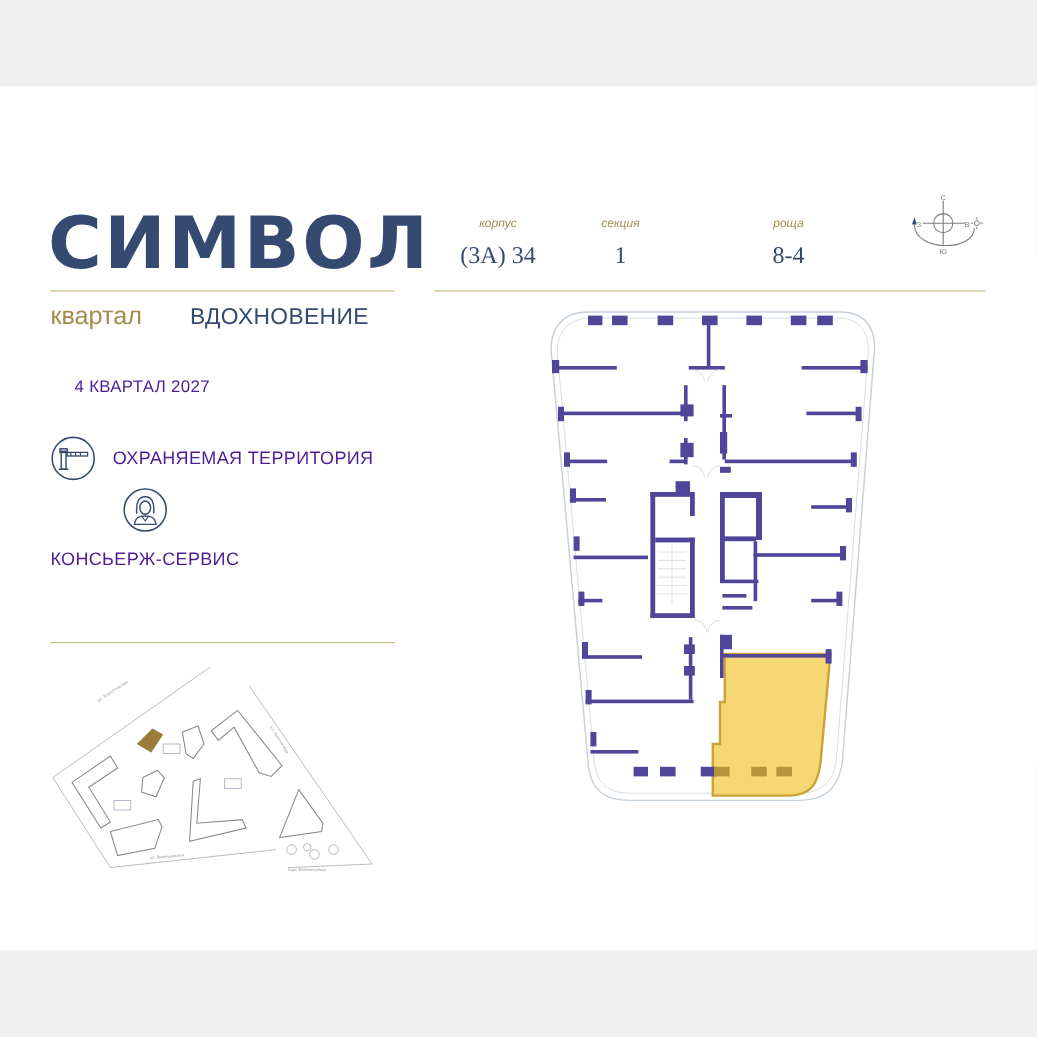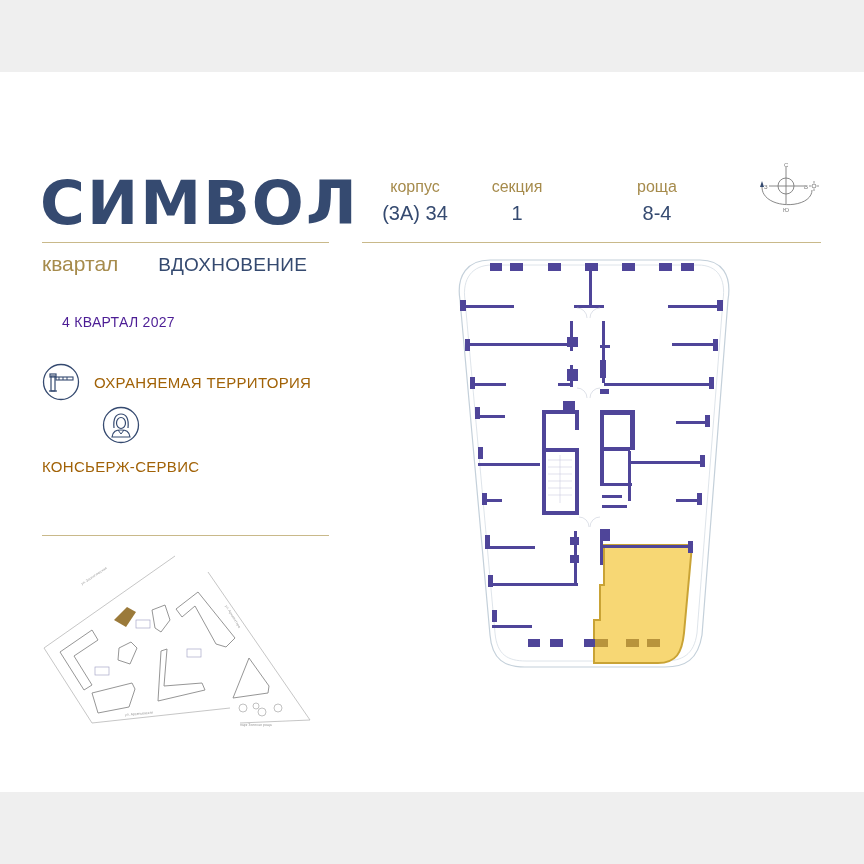--- a/index.html
+++ b/index.html
@@ -6,24 +6,24 @@
   body{width:864px;height:864px;position:relative;overflow:hidden;font-family:"Liberation Sans","DejaVu Sans",sans-serif;}
   .card{position:absolute;left:0;top:72px;width:864px;height:720px;background:#ffffff;}
   .brand{position:absolute;left:40px;top:168px;font-size:60px;font-weight:700;letter-spacing:2px;color:#354a70;line-height:70px;font-family:"DejaVu Sans",sans-serif;transform:scaleX(1.02);transform-origin:left;}
   .hline{position:absolute;height:1px;background:#c9b98a;}
   .quarter-row{position:absolute;left:42px;top:252px;display:flex;align-items:baseline;gap:12px;}
   .quarter-lbl{font-size:21px;color:#a68b4c;}
   .quarter-val{font-size:19px;color:#354a70;letter-spacing:0.3px;margin-left:28px;}
   .date{position:absolute;left:62px;top:314px;font-size:14px;color:#4c1d95;letter-spacing:0.3px;}
   .feat{position:absolute;left:42px;display:flex;align-items:center;gap:14px;}
   .feat .ic{width:38px;height:38px;}
-  .feat .txt{font-size:15px;color:#a16207;letter-spacing:0.3px;}
+  .feat .txt{font-size:15px;color:#4c1d95;letter-spacing:0.3px;}
   .hdr{position:absolute;top:178px;text-align:center;}
-  .hdr .k{font-size:16px;color:#a68b4c;display:block;line-height:18px;}
-  .hdr .v{font-size:20px;color:#354a70;display:block;margin-top:6px;line-height:22px;}
+  .hdr .k{font-size:10px;color:#a68b4c;display:block;line-height:18px;font-style:italic;}
+  .hdr .v{font-size:20px;color:#354a70;display:block;margin-top:6px;line-height:22px;font-family:Liberation Serif, serif;}
   .compass{position:absolute;left:752px;top:160px;width:70px;height:60px;}
   .site{position:absolute;left:40px;top:548px;width:280px;height:190px;}
   .plan{position:absolute;left:450px;top:255px;width:290px;height:420px;}
 </style>
 </head>
 <body>
 
 <div class="card"></div>
 
 <div class="brand">СИМВОЛ</div>

